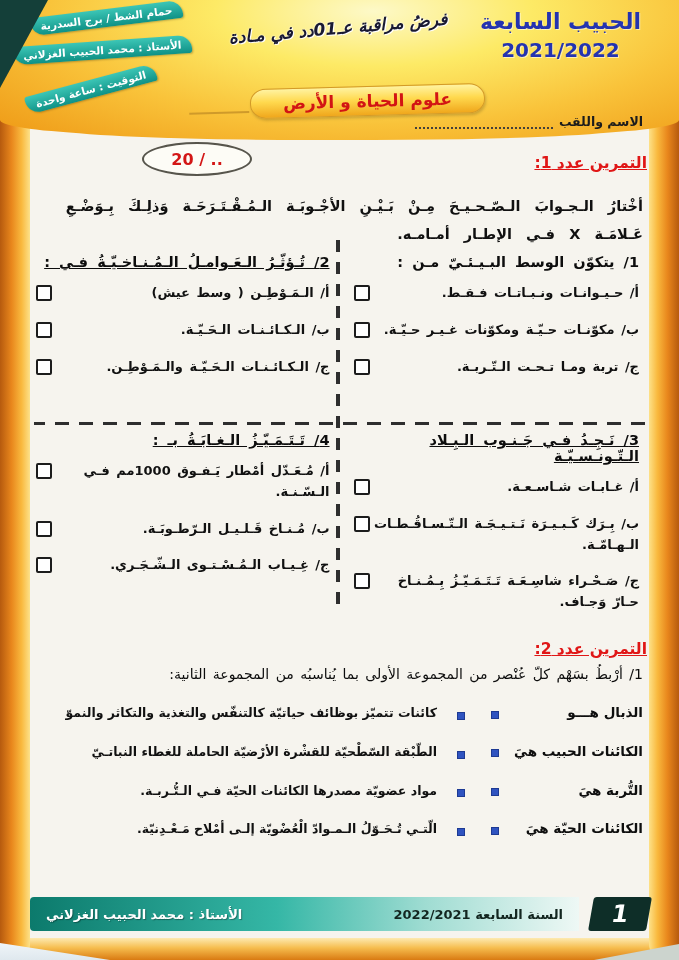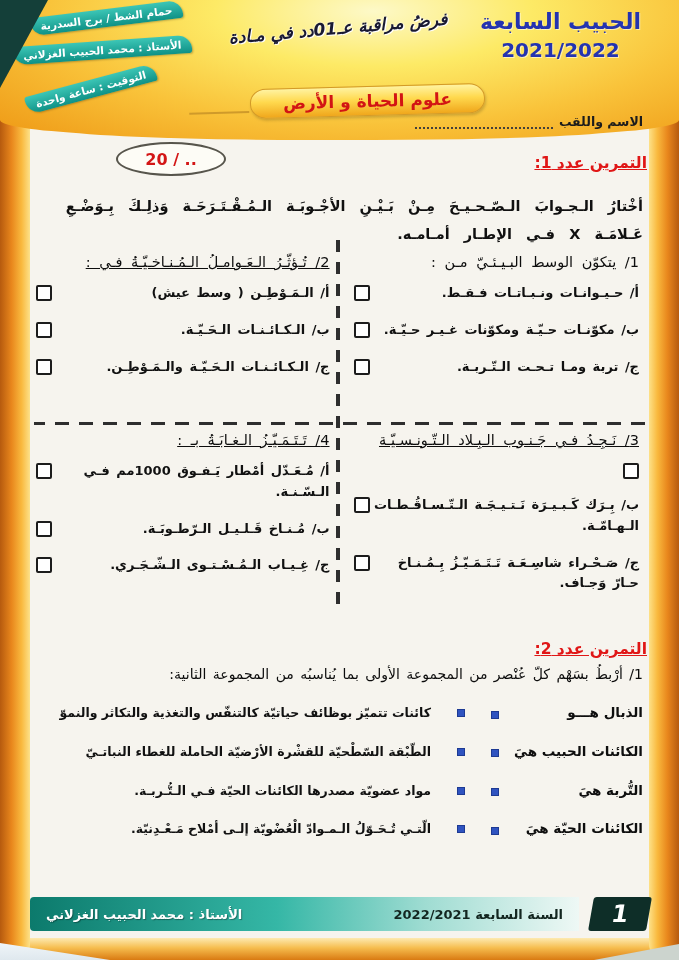--- a/index.html
+++ b/index.html
@@ -39,21 +39,21 @@
   .name-line .line { flex:1; border-bottom:2px dotted #44413a; height:13px; }
 
   .ribbon { position:absolute; z-index:7; color:#fff; font-weight:700; font-size:10.5px;
             padding:3px 10px; white-space:nowrap; border-radius:3px 14px 3px 14px;
             background:linear-gradient(to bottom,#3cc6b6,#0f9186); box-shadow:1px 1px 2px rgba(0,0,0,.25); }
   .ribbon.school  { top:9px;  left:30px; transform:rotate(-7deg); }
   .ribbon.teacher { top:41px; left:13px; transform:rotate(-4deg); }
   .ribbon.timing  { top:80px; left:24px; transform:rotate(-15deg); }
 
   
-  .score-oval { position:absolute; top:142px; left:116px; width:110px; height:34px; z-index:2;
+  .score-oval { position:absolute; top:142px; left:142px; width:110px; height:34px; z-index:2;
                 border:2px solid #57554c; border-radius:50%; background:#fdfcf6;
                 display:flex; align-items:center; justify-content:center;
                 font-size:16px; font-weight:800; color:#d31616; }
 
   
   .ex-title { position:absolute; right:32px; z-index:2; color:#e01616; font-size:15.5px;
               font-weight:800; text-decoration:underline; }
   .ex1-title { top:154px; }
   .ex2-title { top:640px; }
   .instruction { position:absolute; top:192px; right:36px; left:36px; z-index:2;
@@ -64,33 +64,33 @@
 
   
   .quad-grid { position:absolute; top:246px; right:30px; left:30px; height:392px; z-index:2;
                display:grid; grid-template-columns:1fr 1fr; grid-template-rows:178px 1fr; }
   .quad { padding:2px 10px 0 6px; }
   .quad.col-right { padding-left:14px; }
   .v-divider { position:absolute; top:240px; left:336px; width:4px; height:372px; z-index:2;
                background:repeating-linear-gradient(to bottom,#2e2e2e 0 12px, transparent 12px 22px); }
   .h-divider { position:absolute; top:422px; left:34px; right:34px; height:3px; z-index:2;
                background:repeating-linear-gradient(to left,#2e2e2e 0 14px, transparent 14px 24px); }
-  .q-title { font-size:14.5px; font-weight:400; color:#0d0d0d; margin:6px 0 13px; word-spacing:4px; }
+  .q-title { font-size:14.5px; font-weight:700; color:#0d0d0d; margin:6px 0 13px; word-spacing:4px; }
   .q-title.u { text-decoration:underline; }
   .option { display:flex; align-items:flex-start; justify-content:space-between; gap:4px; margin-bottom:16px; }
   .option .txt { font-size:13px; font-weight:700; color:#111; line-height:1.6; text-align:right; word-spacing:2px; }
   .checkbox { flex:0 0 auto; width:16px; height:16px; margin-top:2px; background:#fff;
               border:2px solid #1c1c1c; border-radius:2px; }
 
   
   .match-table { position:absolute; top:704px; right:36px; left:36px; z-index:2; }
   .match-row { display:flex; align-items:flex-start; margin-bottom:20px; }
   .match-term { flex:0 0 152px; display:flex; justify-content:space-between; align-items:center;
                 font-size:13.5px; font-weight:800; color:#0e0e0e; }
-  .match-def { flex:1; display:flex; align-items:flex-start; gap:26px; margin-right:26px;
+  .match-def { flex:1; display:flex; align-items:center; gap:20px; margin-right:26px;
                font-size:12.5px; font-weight:700; color:#111; line-height:1.5; }
   .bullet { flex:0 0 auto; width:8px; height:8px; margin-top:5px; background:#2f53c0; border:1px solid #1d3a93; }
 
   
   .footer { position:absolute; top:897px; left:30px; right:30px; height:34px; z-index:6;
             direction:ltr; display:flex; align-items:stretch; }
   .footer-band { flex:1; display:flex; align-items:center; justify-content:space-between;
                  padding:0 16px; border-radius:4px 0 0 4px;
                  background:linear-gradient(to right,#0c7a6c 0%,#35b7a6 45%,#9fdcd2 72%,#eef8f5 100%); }
   .footer-teacher { direction:rtl; color:#fff; font-weight:800; font-size:13px; text-shadow:1px 1px 1px rgba(0,0,0,.35); }
@@ -174,20 +174,21 @@
       </div>
       <div class="option">
         <span class="txt">ج/ الـكـائـنـات الـحَـيّـة والـمَـوْطِـن.</span>
         <span class="checkbox"></span>
       </div>
     </div>
 
     <div class="quad col-right">
       <div class="q-title u">3/ نَـجِـدُ فـي جَـنـوب الـبِـلاد الـتّـونـسـيّـة</div>
       <div class="option">
+        <span class="txt">أ/ غـابـات شـاسـعـة.</span>
         <span class="checkbox"></span>
       </div>
       <div class="option">
         <span class="txt">ب/ بِـرَك كَـبـيـرَة نَـتـيـجَـة الـتّـسـاقُـطـات الـهـامّـة.</span>
         <span class="checkbox"></span>
       </div>
       <div class="option">
         <span class="txt">ج/ صَـحْـراء شاسِـعَـة تَـتَـمَـيّـزُ بِـمُـنـاخ حـارّ وَجـاف.</span>
         <span class="checkbox"></span>
       </div>

